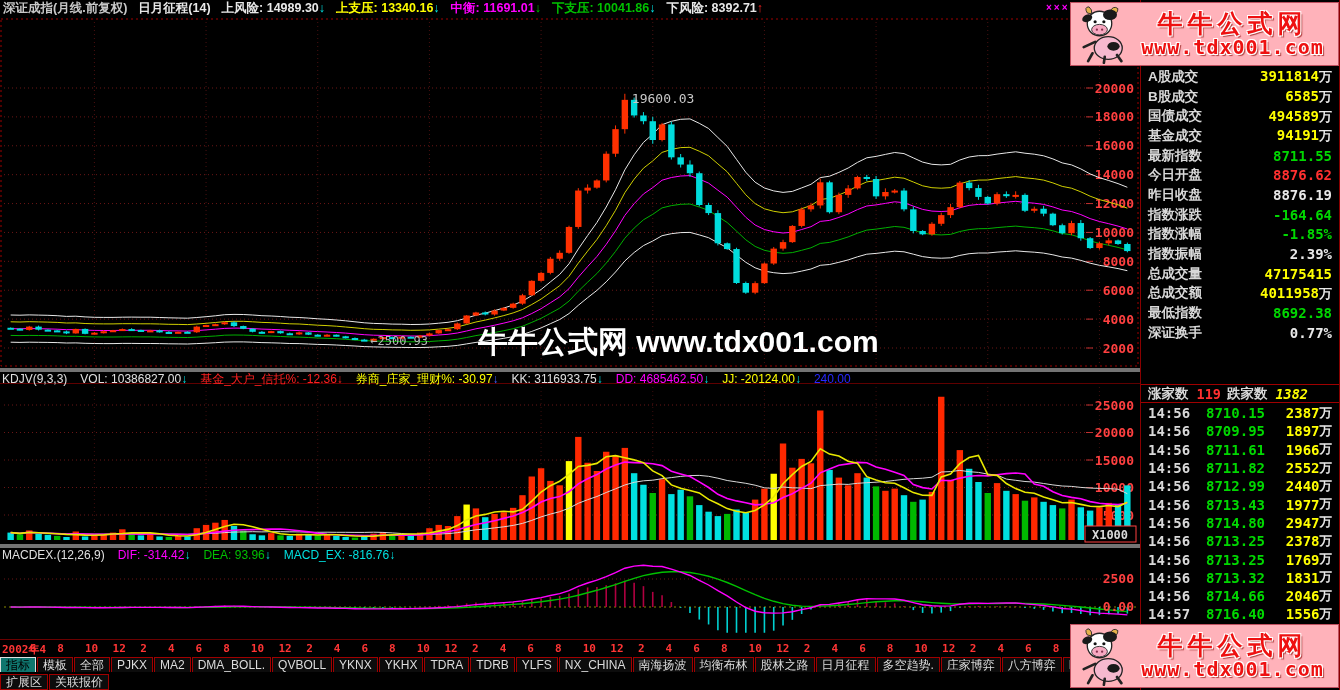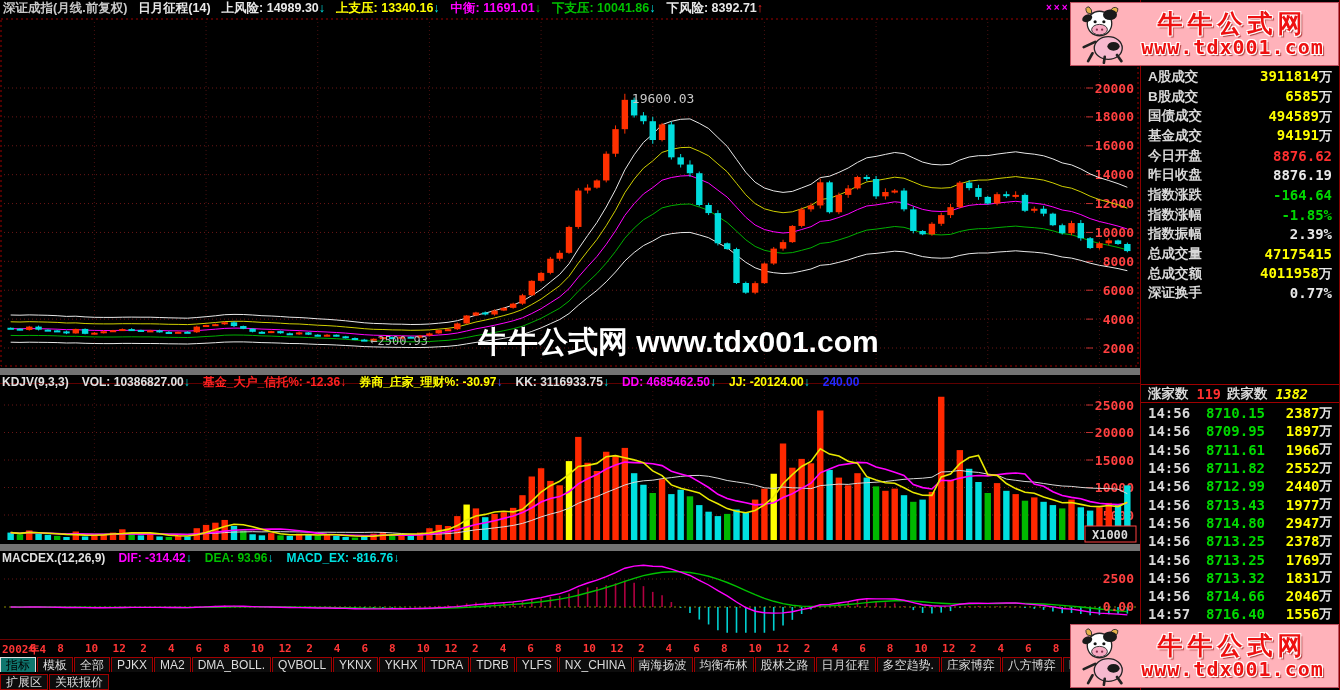--- a/index.html
+++ b/index.html
@@ -12,22 +12,22 @@
           font-size:12.5px;font-weight:bold;white-space:nowrap;}
   #topbar span.itm{margin-right:11px;}
   #marker{position:absolute;left:1046px;top:2px;color:#ff00ff;font-size:10px;font-weight:bold;letter-spacing:2px;}
 
   
   #main-svg{position:absolute;left:0;top:18px;}
   #vol-svg{position:absolute;left:0;top:385px;}
   #macd-svg{position:absolute;left:0;top:560px;}
 
   .indrow{position:absolute;left:0;width:1140px;height:16px;line-height:15px;background:#000;
-          font-size:12px;font-weight:bold;white-space:nowrap;padding-left:2px;
-          border-top:7px solid #737373;border-bottom:1px solid #5f0000;}
+          font-size:12px;font-weight:normal;white-space:nowrap;padding-left:2px;
+          border-top:4px solid #737373;border-bottom:1px solid #5f0000;}
   #kdjv-row{top:368px;}
   #macd-row{top:544px;border-bottom:none;}
   .indrow span.itm{margin-right:13px;}
 
   #date-axis{position:absolute;left:0;top:639px;width:1140px;height:16px;border-top:1px solid #6a0000;}
   #date-axis span{position:absolute;top:2px;color:#ff3535;font-size:11px;font-weight:bold;
                   font-family:"DejaVu Sans Mono",monospace;}
 
   
   .tabbar{position:absolute;left:0;width:1140px;white-space:nowrap;background:#000;}
@@ -720,20 +720,24 @@
         </div>
         <div class="sb-row">
           <span class="lb">国债成交</span>
           <span><span class="vl" style="color: rgb(255, 255, 0);">494589</span><span class="sf">万</span></span>
         </div>
         <div class="sb-row">
           <span class="lb">基金成交</span>
           <span><span class="vl" style="color: rgb(255, 255, 0);">94191</span><span class="sf">万</span></span>
         </div>
         <div class="sb-row">
+          <span class="lb">最新指数</span>
+          <span><span class="vl" style="color: rgb(0, 216, 0);">8711.55</span></span>
+        </div>
+        <div class="sb-row">
           <span class="lb">今日开盘</span>
           <span><span class="vl" style="color: rgb(255, 48, 48);">8876.62</span></span>
         </div>
         <div class="sb-row">
           <span class="lb">昨日收盘</span>
           <span><span class="vl" style="color: rgb(232, 232, 232);">8876.19</span></span>
         </div>
         <div class="sb-row">
           <span class="lb">指数涨跌</span>
           <span><span class="vl" style="color: rgb(0, 216, 0);">-164.64</span></span>
@@ -746,20 +750,24 @@
           <span class="lb">指数振幅</span>
           <span><span class="vl" style="color: rgb(232, 232, 232);">2.39%</span></span>
         </div>
         <div class="sb-row">
           <span class="lb">总成交量</span>
           <span><span class="vl" style="color: rgb(255, 255, 0);">47175415</span></span>
         </div>
         <div class="sb-row">
           <span class="lb">总成交额</span>
           <span><span class="vl" style="color: rgb(255, 255, 0);">4011958</span><span class="sf">万</span></span>
+        </div>
+        <div class="sb-row">
+          <span class="lb">最低指数</span>
+          <span><span class="vl" style="color: rgb(0, 216, 0);">8692.38</span></span>
         </div>
         <div class="sb-row">
           <span class="lb">深证换手</span>
           <span><span class="vl" style="color: rgb(232, 232, 232);">0.77%</span></span>
         </div>
       </div>
     <div id="updown">
         <span class="lb">涨家数</span>
         <span class="num" style="color: rgb(255, 48, 48);">119</span>
         <span class="lb">跌家数</span>

